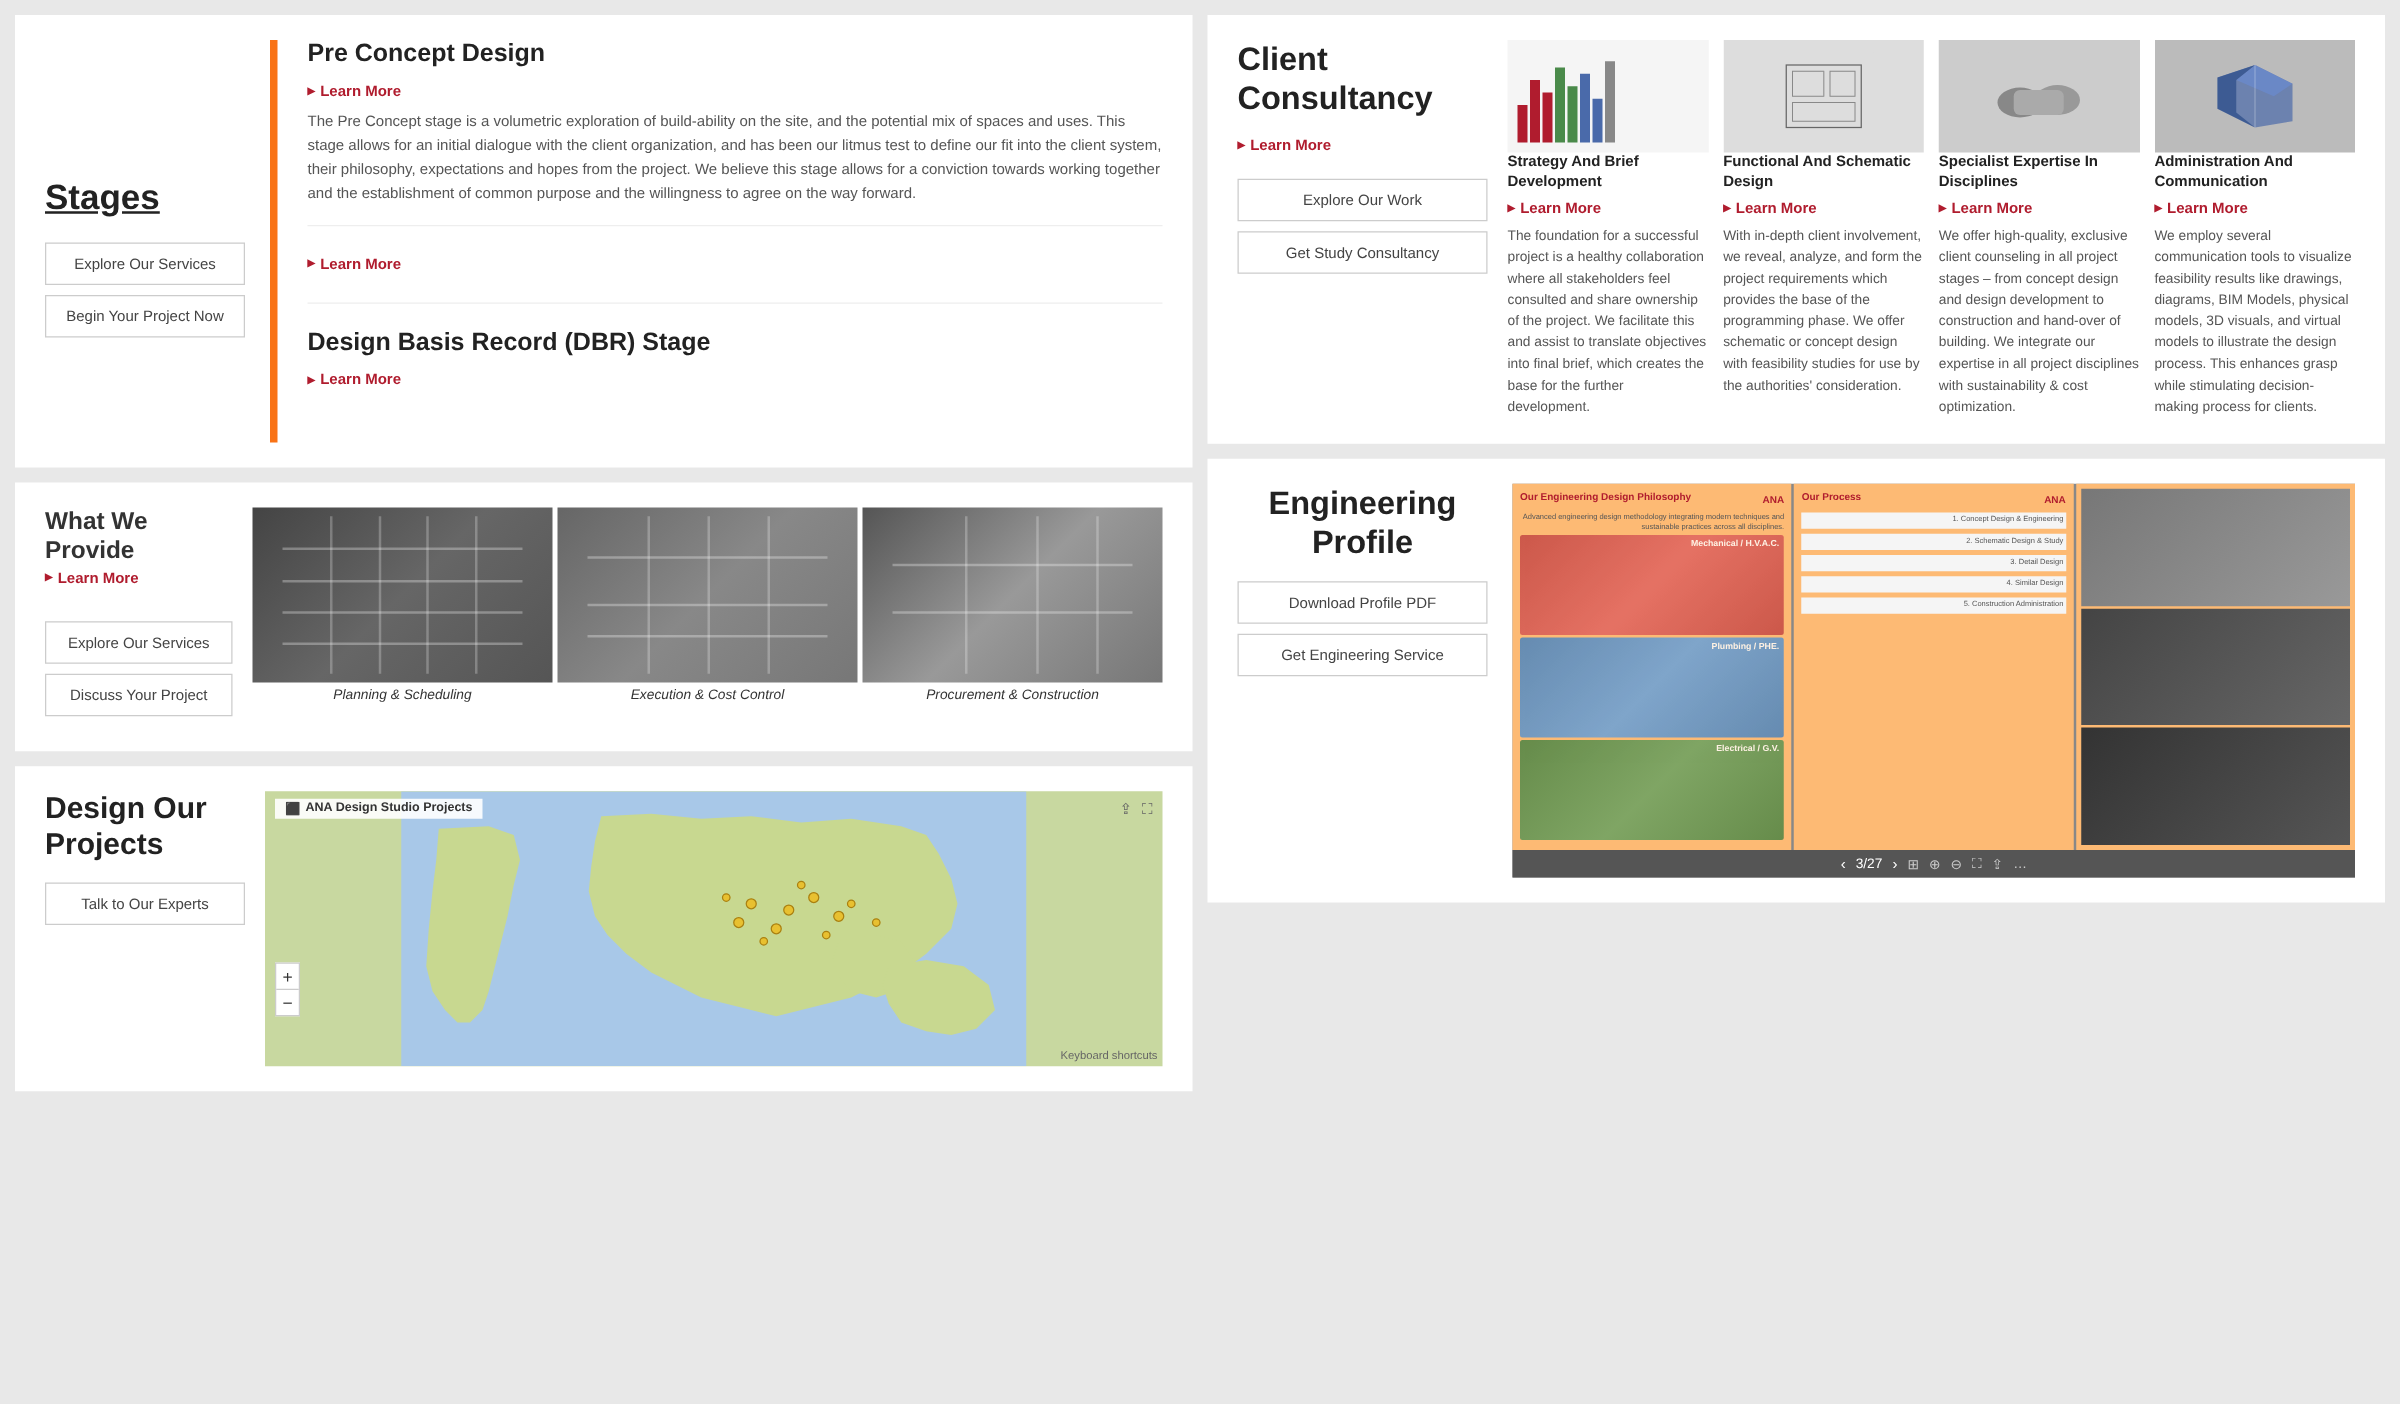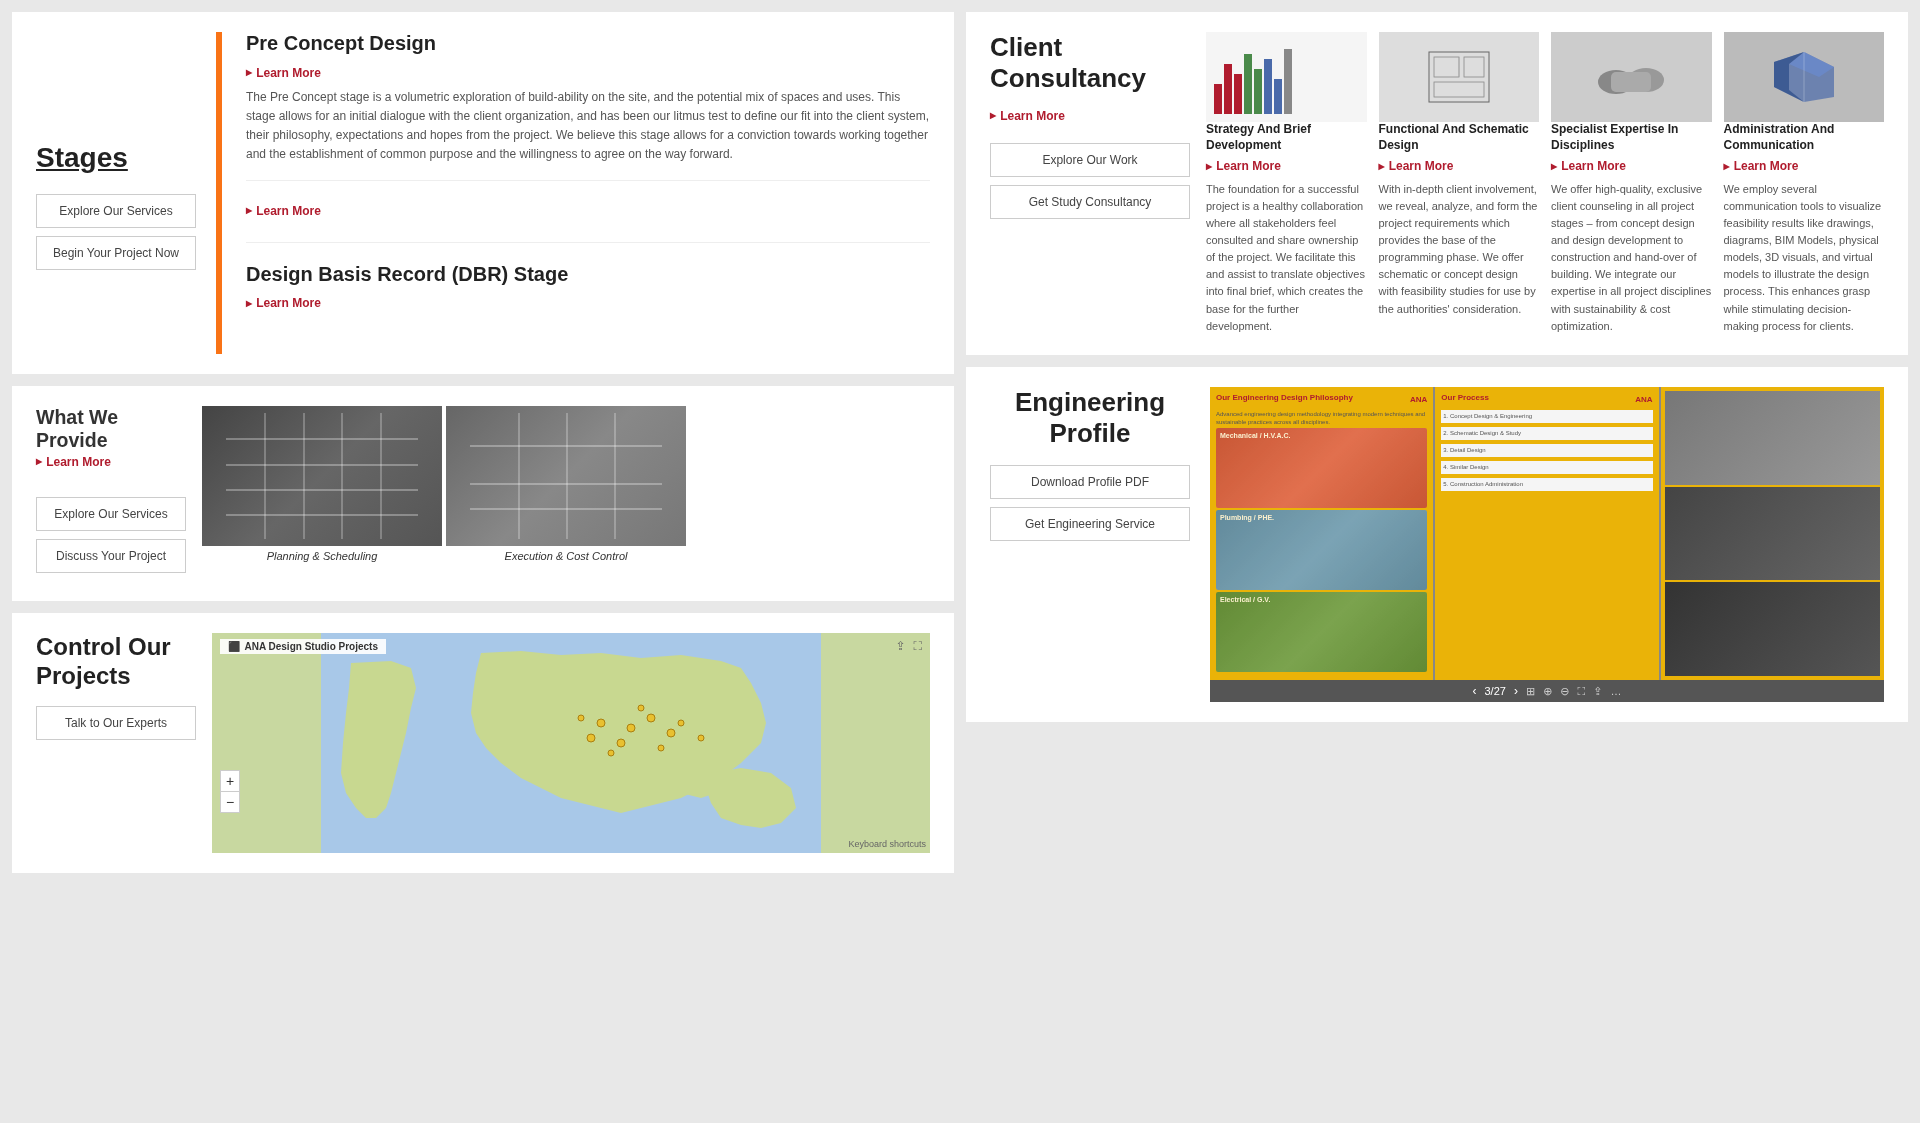--- a/index.html
+++ b/index.html
@@ -235,23 +235,24 @@
       display: flex;
       flex-direction: column;
     }
     .pdf-content {
       flex: 1;
       display: grid;
       grid-template-columns: 1fr 1fr 1fr;
       gap: 2px;
     }
     .pdf-page {
-      background: #eab308;
+      background: #fdba74;
       padding: 6px;
       overflow: hidden;
+      text-align: right;
     }
     .pdf-page-title {
       font-size: 8px;
       font-weight: 700;
       color: #b01c2e;
       margin-bottom: 4px;
     }
     .pdf-page-text {
       font-size: 6px;
       color: #555;
@@ -462,28 +463,40 @@
                   <div class="scaffold-line-h" style="top:25%"></div>
                   <div class="scaffold-line-h" style="top:55%"></div>
                   <div class="scaffold-line-h" style="top:75%"></div>
                   <div class="scaffold-line-v" style="left:25%"></div>
                   <div class="scaffold-line-v" style="left:50%"></div>
                   <div class="scaffold-line-v" style="left:75%"></div>
                 </div>
               </div>
               <div class="img-label">Execution &amp; Cost Control</div>
             </div>
+            <div>
+              <div class="construction-img ci-light">
+                <div class="scaffold">
+                  <div class="scaffold-line-h" style="top:30%"></div>
+                  <div class="scaffold-line-h" style="top:60%"></div>
+                  <div class="scaffold-line-v" style="left:30%"></div>
+                  <div class="scaffold-line-v" style="left:60%"></div>
+                  <div class="scaffold-line-v" style="left:85%"></div>
+                </div>
+              </div>
+              <div class="img-label">Procurement &amp; Construction</div>
+            </div>
           </div>
         </div>
       </div>
     </div>
 
     <div class="panel locate-panel">
       <div class="locate-left">
-        <h2>Control Our Projects</h2>
+        <h2>Design Our Projects</h2>
         <button class="btn-outline">Talk to Our Experts</button>
       </div>
       <div class="map-container">
         <svg width="100%" height="100%" viewBox="0 0 500 220">
 
           <rect width="500" height="220" fill="#a8c8e8"></rect>
 
           <path d="M160,20 L200,18 L240,22 L280,20 L320,25 L360,22 L400,28 L420,35 L430,50 L440,70 L445,90 L440,110 L420,130 L400,145 L380,155 L360,165 L340,170 L320,175 L300,180 L280,175 L260,170 L240,165 L220,155 L200,145 L180,130 L165,115 L155,100 L150,80 L152,60 L155,40 Z" fill="#c8d890"></path>
 
           <path d="M30,30 L70,28 L90,35 L95,55 L90,75 L85,100 L80,120 L75,140 L70,160 L65,175 L55,185 L45,185 L35,175 L25,160 L20,140 L22,110 L25,80 L28,55 Z" fill="#c8d890"></path>

